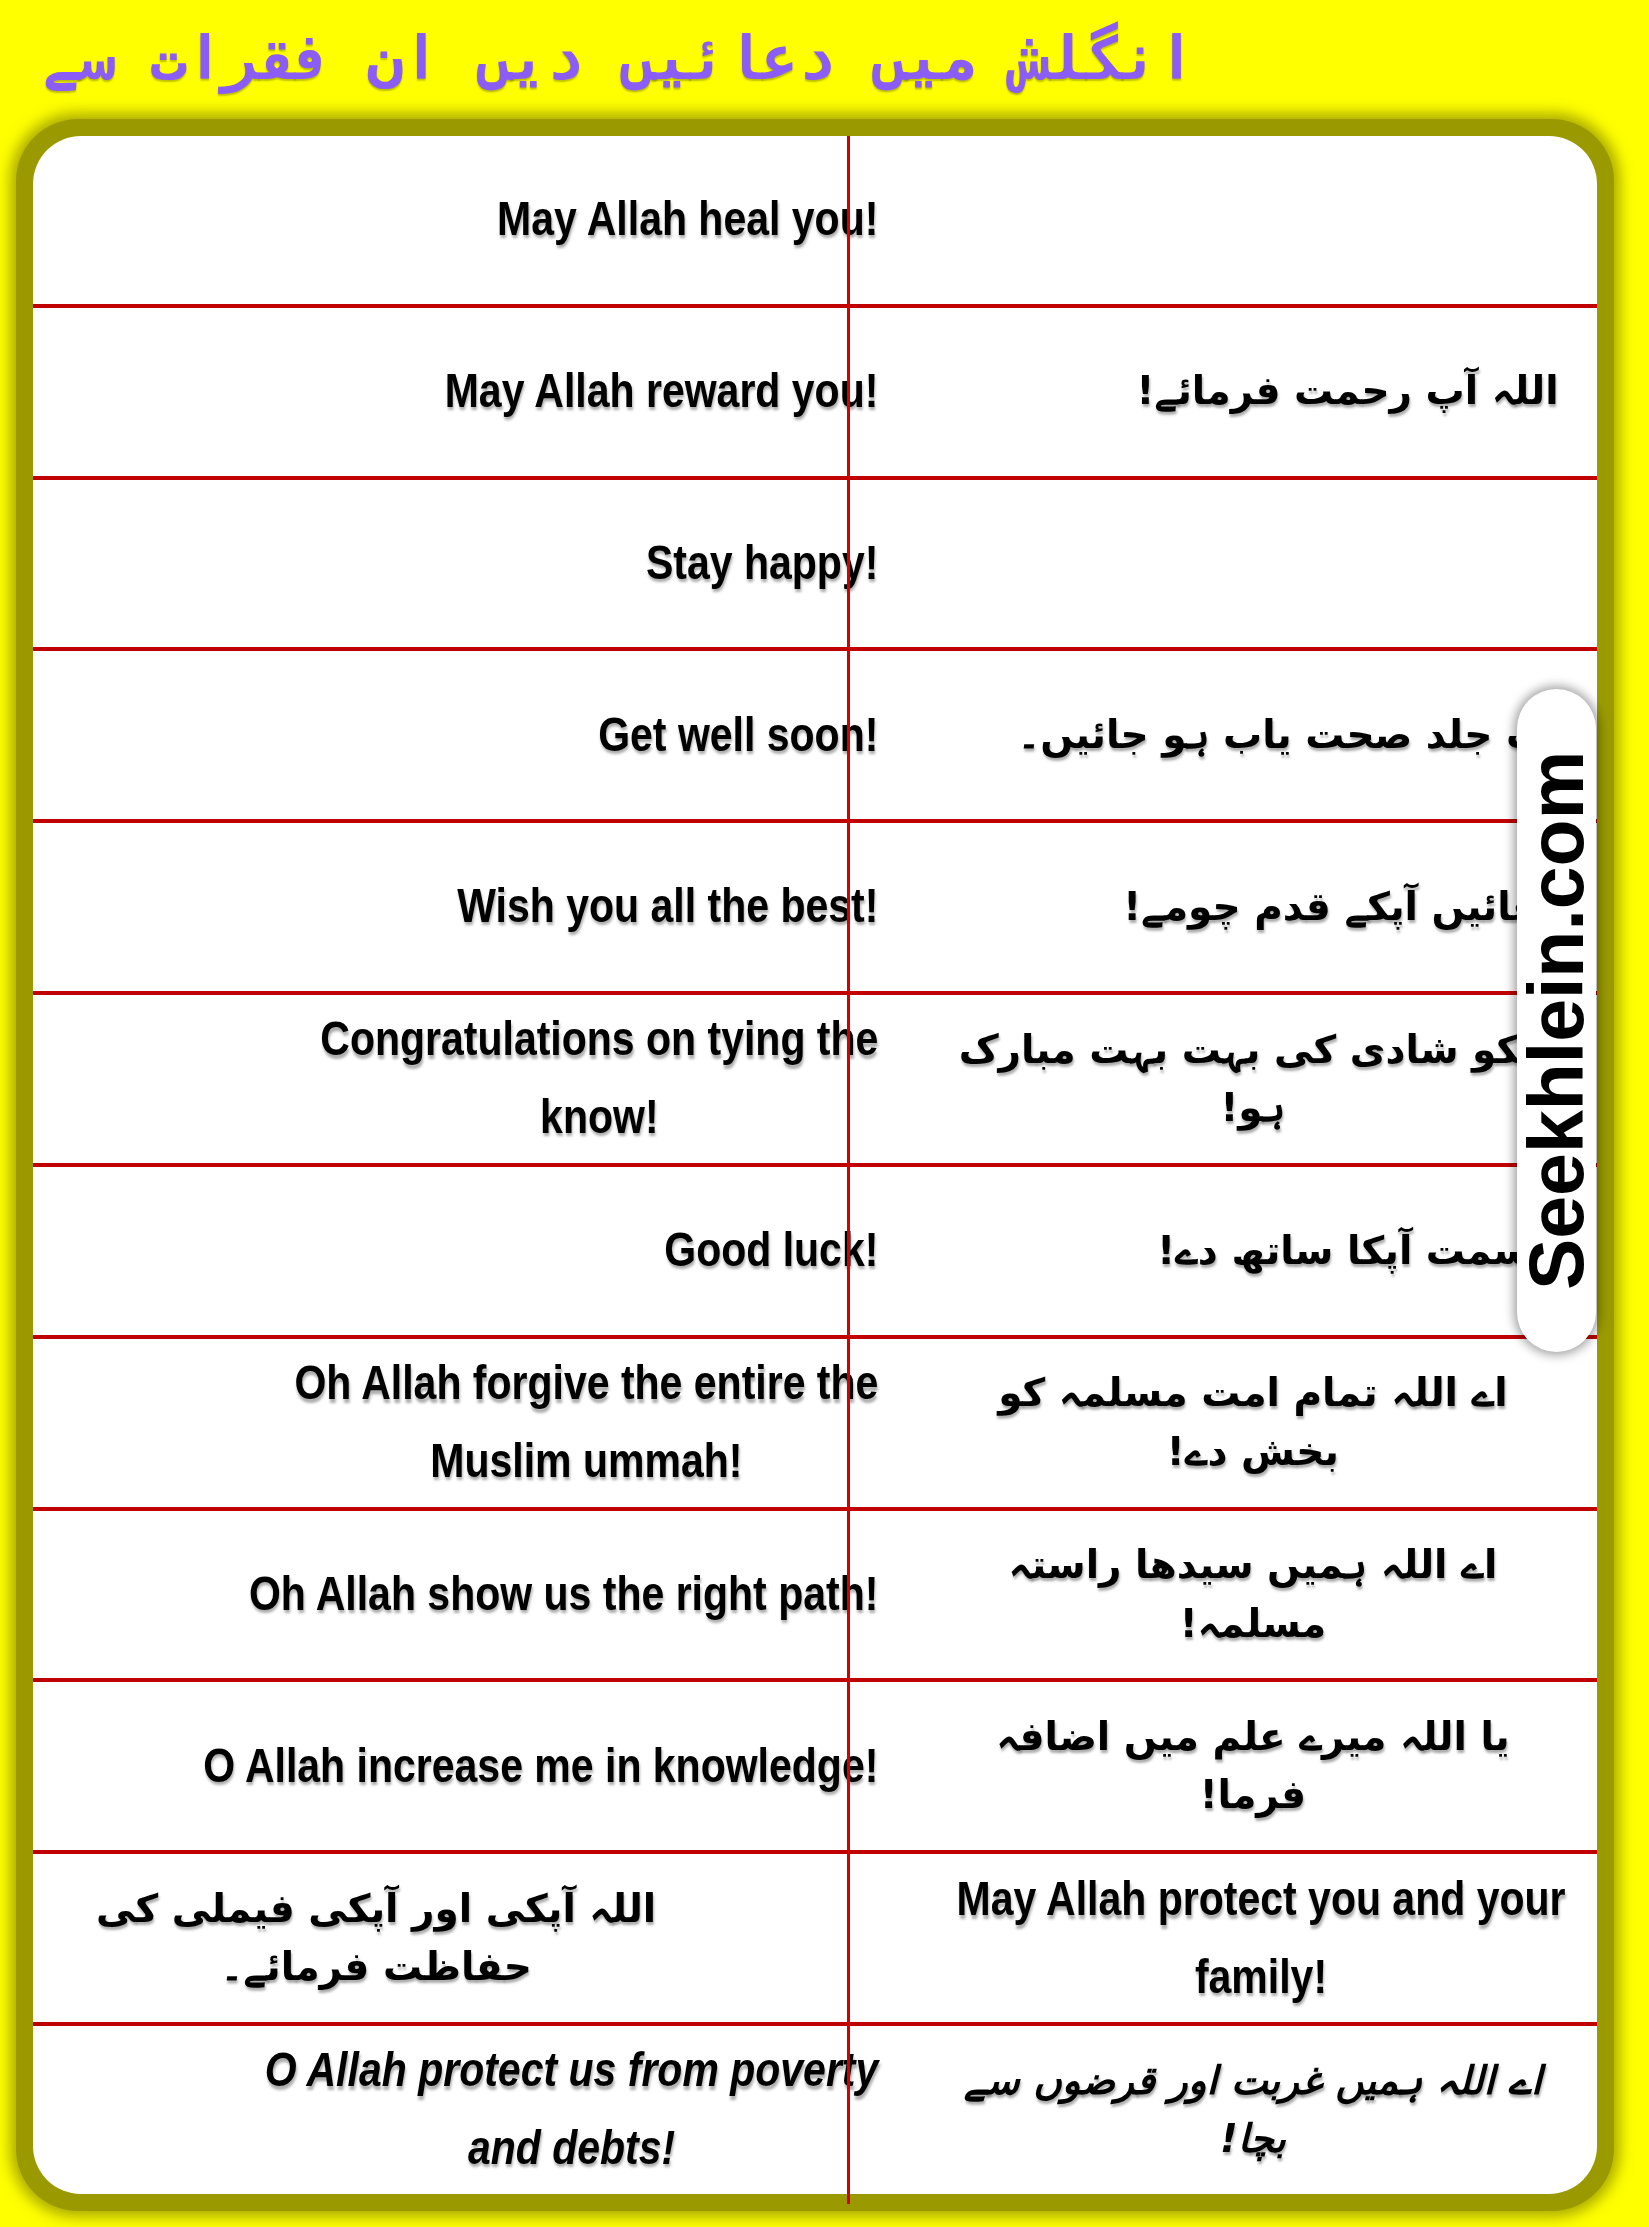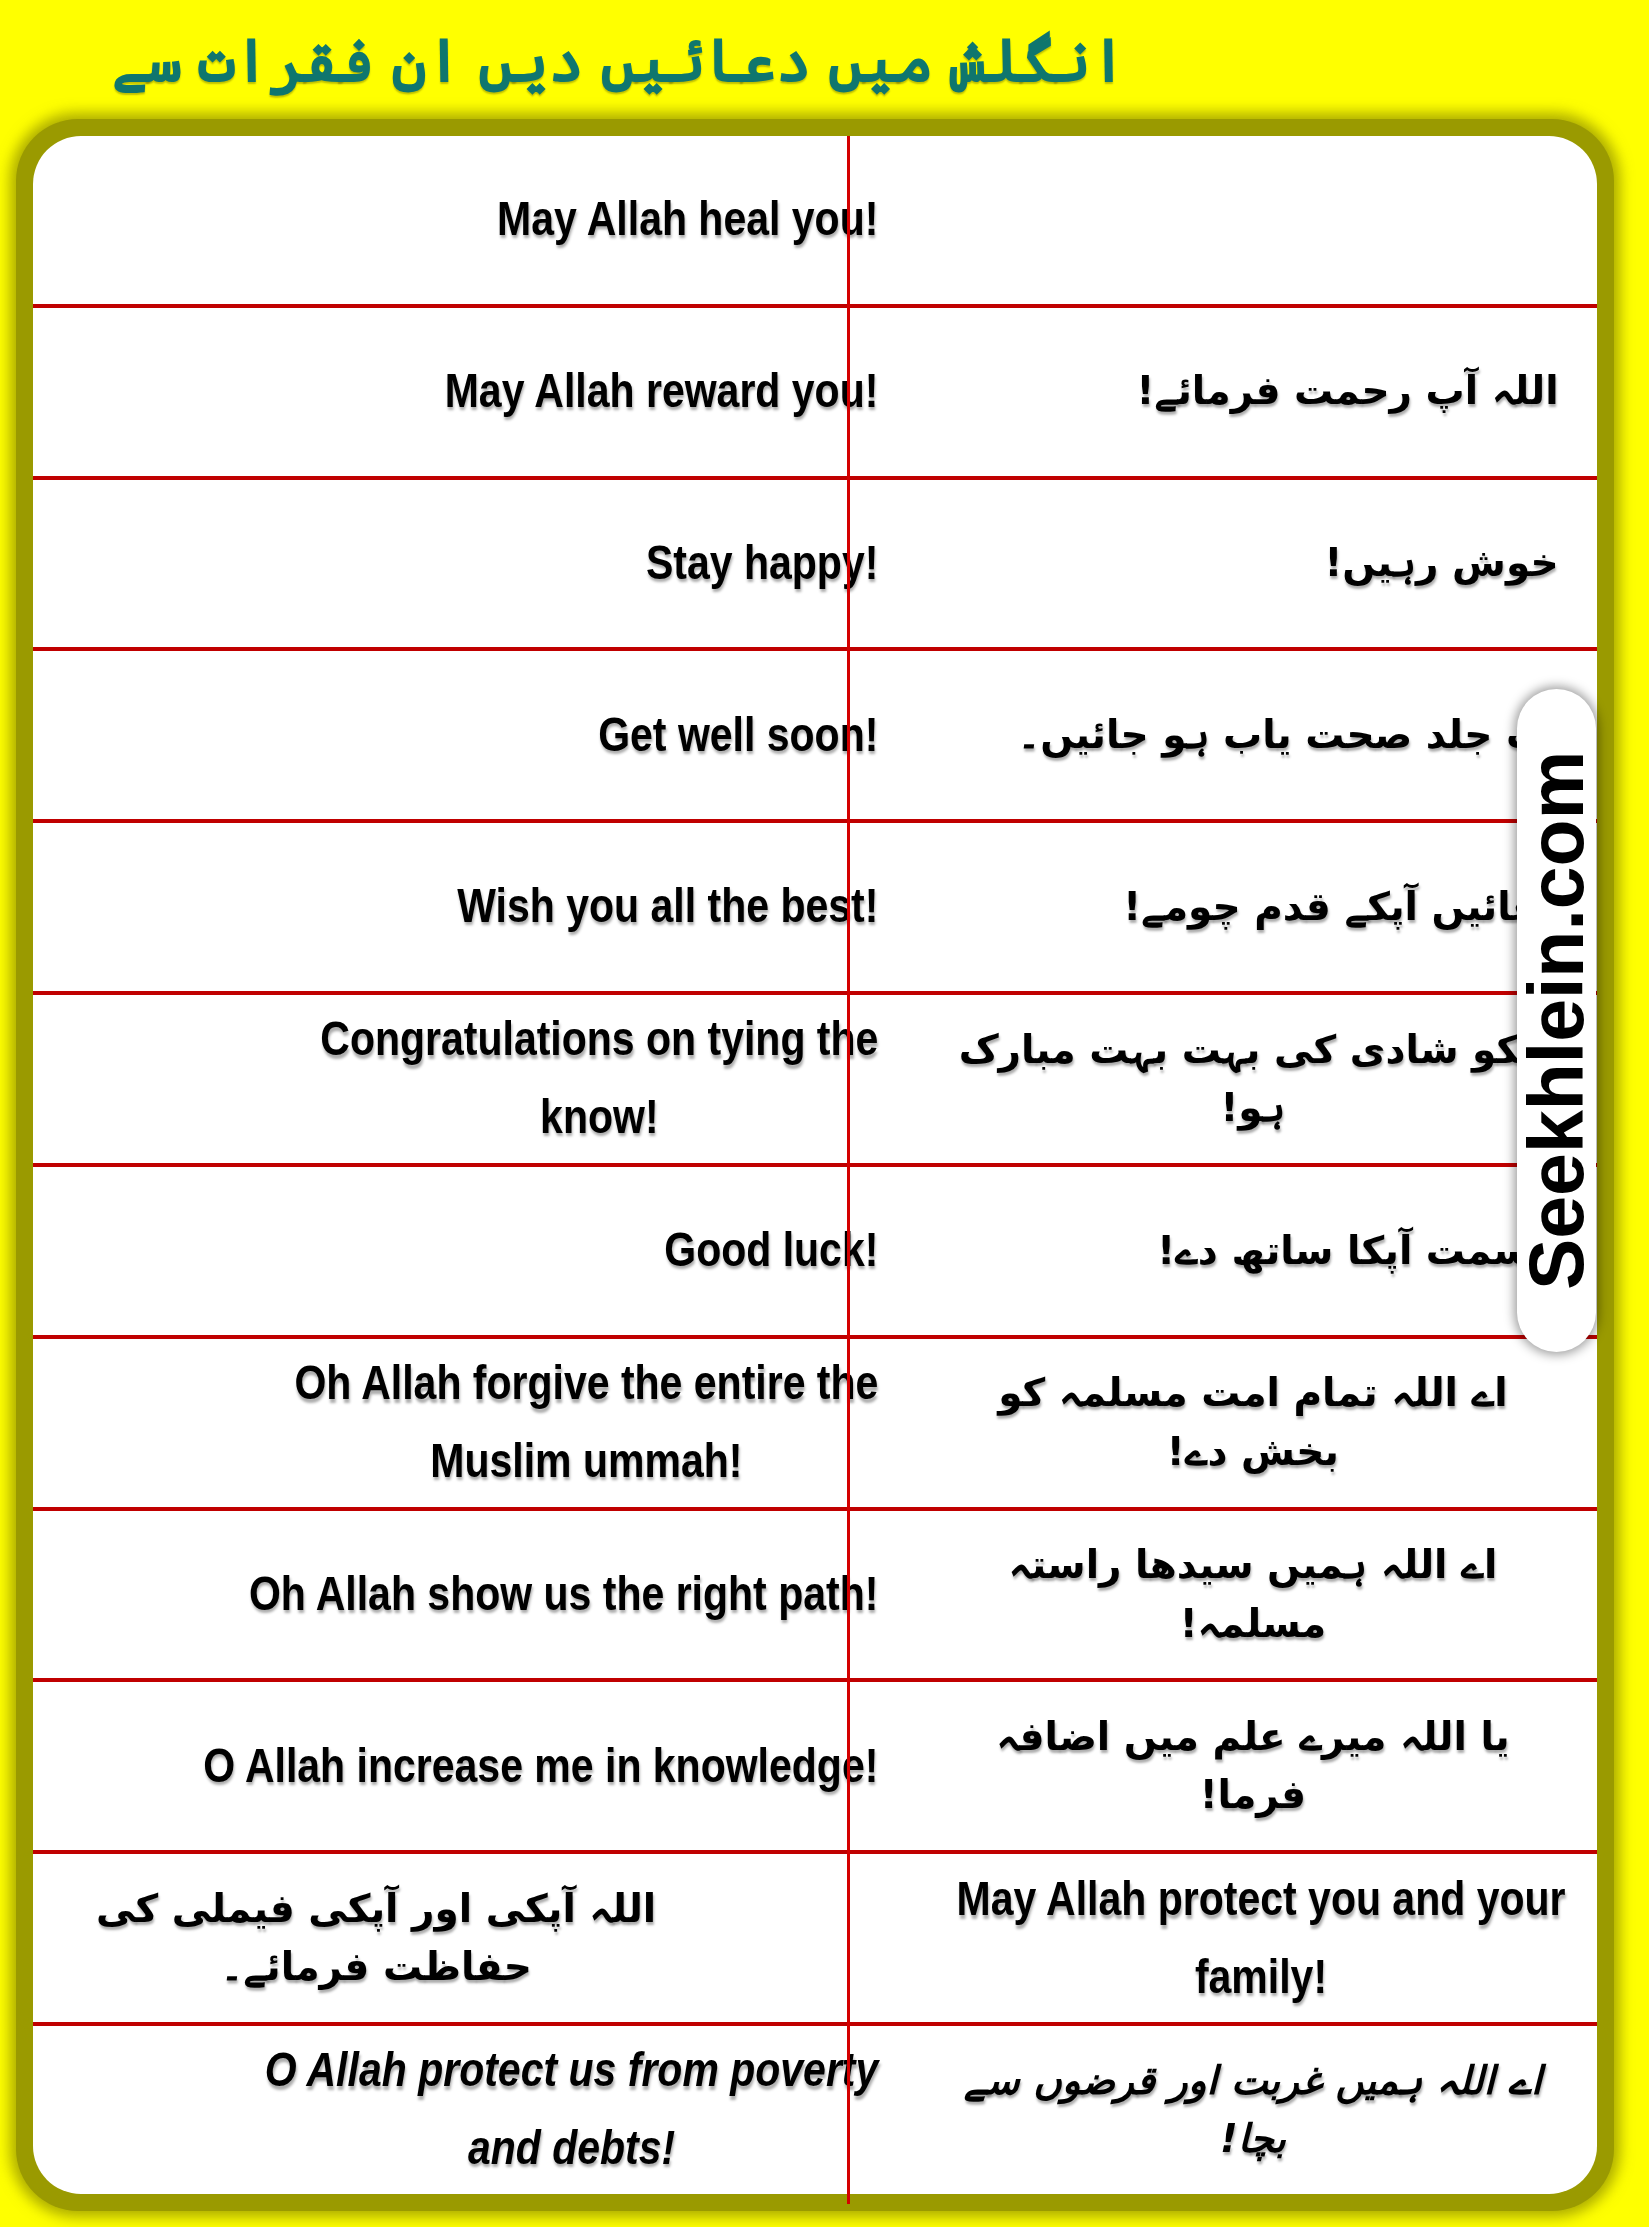--- a/index.html
+++ b/index.html
@@ -10,22 +10,22 @@
     font-family: "Liberation Sans", sans-serif;
   }
   .page { position: relative; width: 1650px; height: 2227px; }
 
   
   .title {
     position: absolute;
     top: 0; left: 112px; width: 1014px; height: 119px;
     display: flex; align-items: center; justify-content: center;
     direction: rtl;
-    font-family: Liberation Sans, sans-serif;
-    font-size: 60px; font-weight: bold; color: #0f766e;
+    font-family: Liberation Mono, monospace;
+    font-size: 60px; font-weight: bold; color: #8b5cf6;
     white-space: nowrap;
     text-shadow: 0 1.7px 1.7px rgba(0,0,0,0.25);
   }
 
   
   .card-wrap {
     position: absolute;
     left: 15.5px; top: 119px;
     width: 1598px; height: 2092px;
     background: #9a9a00;
@@ -127,23 +127,20 @@
           </div>
         <div class="cell cell-ur">
             <span class="ur" lang="ur">اللہ آپ رحمت فرمائے!</span>
           </div>
       </div>
 
       <div class="row">
         <div class="cell cell-en">
             <span class="en">Stay happy!</span>
           </div>
-        <div class="cell cell-ur">
-            <span class="ur" lang="ur">خوش رہیں!</span>
-          </div>
       </div>
 
       <div class="row">
         <div class="cell cell-en">
             <span class="en">Get well soon!</span>
           </div>
         <div class="cell cell-ur">
             <span class="ur" lang="ur">آپ جلد صحت یاب ہو جائیں۔</span>
           </div>
       </div>

